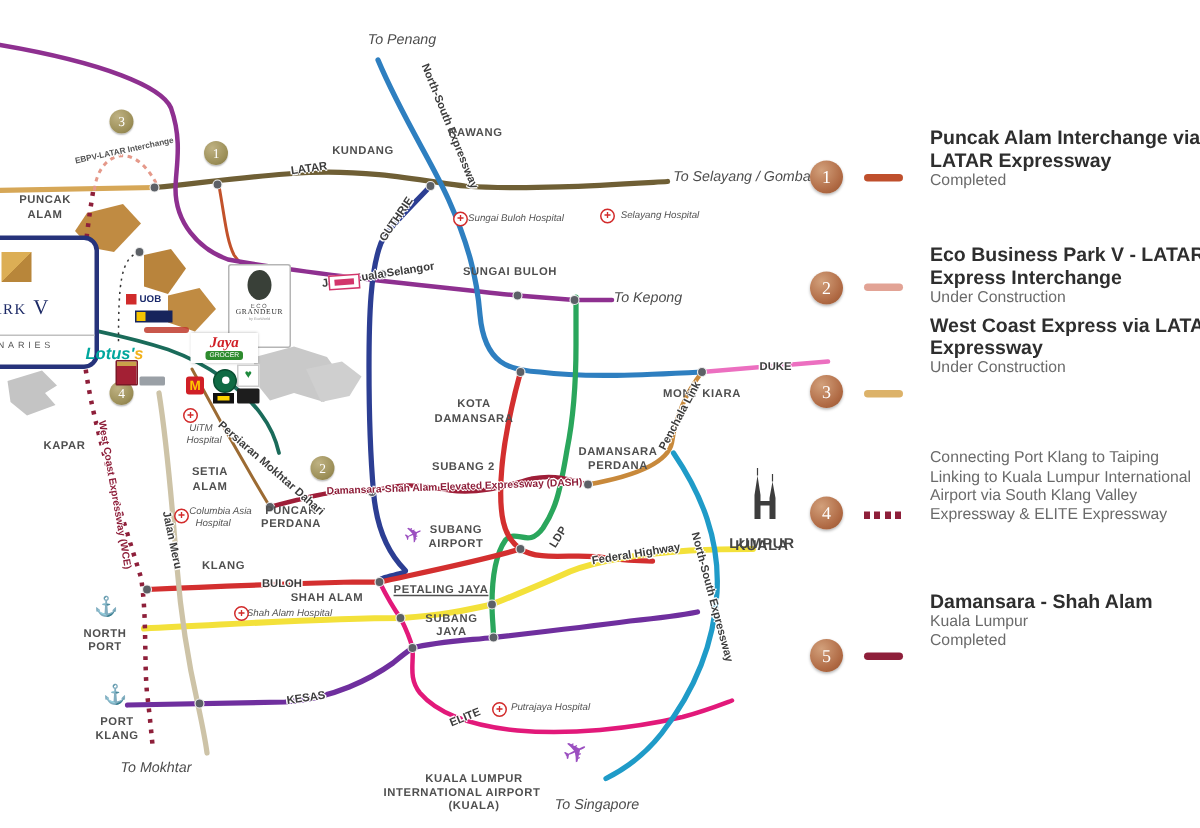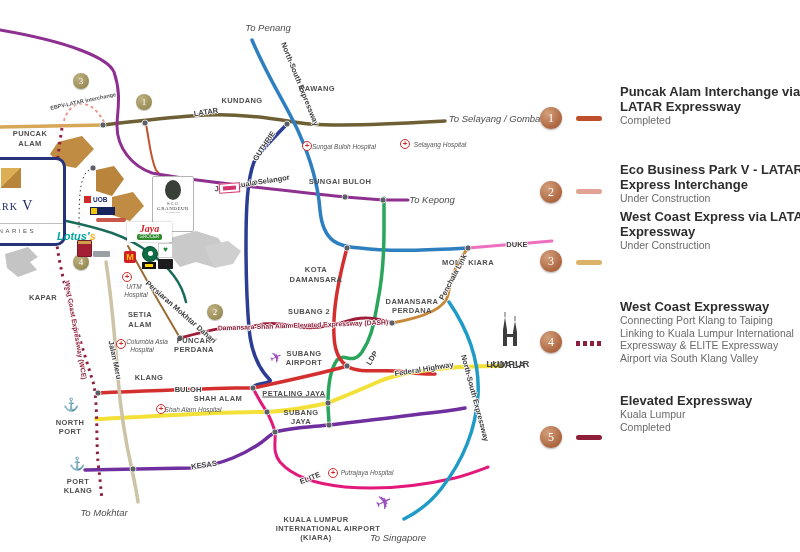--- a/index.html
+++ b/index.html
@@ -191,22 +191,22 @@
       <span class="lb road" style="left: 115px; top: 360px; transform: translate(-50%, -50%) rotate(78deg);">Jalan Meru</span>
       <span class="lb place" style="left: 70px; top: 422px;">NORTH</span>
       <span class="lb place" style="left: 70px; top: 431px;">PORT</span>
       <span class="lb place" style="left: 78px; top: 481px;">PORT</span>
       <span class="lb place" style="left: 78px; top: 490px;">KLANG</span>
       <span class="lb dest" style="left: 104px; top: 512px;">To Mokhtar</span>
       <span class="lb road" style="left: 204px; top: 465px; transform: translate(-50%, -50%) rotate(-8deg);">KESAS</span>
       <span class="lb road" style="left: 310px; top: 478px; transform: translate(-50%, -50%) rotate(-22deg);">ELITE</span>
       <span class="lb hosp" style="left: 367px; top: 472px;">Putrajaya Hospital</span>
       <span class="lb place" style="left: 316px; top: 519px;">KUALA LUMPUR</span>
-      <span class="lb place" style="left: 328px; top: 528px;">INTERNATIONAL AIRPORT</span>
-      <span class="lb place" style="left: 316px; top: 537px;">(KIARA)</span>
+      <span class="lb place" style="left: 308px; top: 528px;">INTERNATIONAL AIRPORT</span>
+      <span class="lb place" style="left: 316px; top: 537px;">(KUALA)</span>
       <span class="lb dest" style="left: 398px; top: 537px;">To Singapore</span>
       <span class="lb road" style="left: 475px; top: 398px; transform: translate(-50%, -50%) rotate(75deg);">North-South Expressway</span>
     </div>
   <div id="icons">
       <span class="ic hico" style="left: 307px; top: 146px;">+</span>
       <span class="ic hico" style="left: 405px; top: 144px;">+</span>
       <span class="ic hico" style="left: 127px; top: 277px;">+</span>
       <span class="ic hico" style="left: 121px; top: 344px;">+</span>
       <span class="ic hico" style="left: 161px; top: 409px;">+</span>
       <span class="ic hico" style="left: 333px; top: 473px;">+</span>
@@ -281,28 +281,27 @@
     <div class="lswatch sw3" style="top:260px"></div>
     <div class="ltxt" style="top:209px">
       <div class="ltitle">West Coast Express via LATAR</div>
       <div class="ltitle">Expressway</div>
       <div class="ldesc">Under Construction</div>
     </div>
 
     <div class="lcircle" style="top:331px">4</div>
     <div class="lswatch sw4" style="top:341px"></div>
     <div class="ltxt" style="top:299px">
-      <div class="ltitle">West Coast Expressway</div>
       <div class="ldesc">Connecting Port Klang to Taiping</div>
       <div class="ldesc">Linking to Kuala Lumpur International</div>
+      <div class="ldesc">Airport via South Klang Valley</div>
       <div class="ldesc">Expressway &amp; ELITE Expressway</div>
-      <div class="ldesc">Airport via South Klang Valley</div>
     </div>
 
     <div class="lcircle" style="top:426px">5</div>
     <div class="lswatch sw5" style="top:435px"></div>
     <div class="ltxt" style="top:393px">
-      <div class="ltitle">Elevated Expressway</div>
+      <div class="ltitle">Damansara - Shah Alam</div>
       <div class="ldesc">Kuala Lumpur</div>
       <div class="ldesc">Completed</div>
     </div>
   </div>
 </div>
 
 </body></html>

